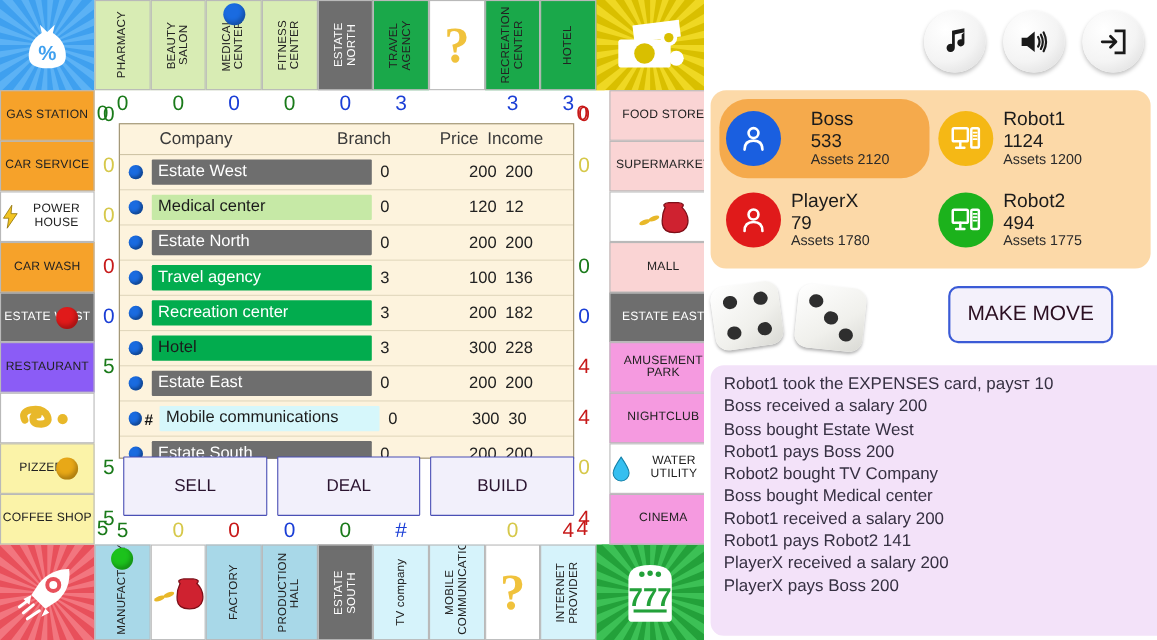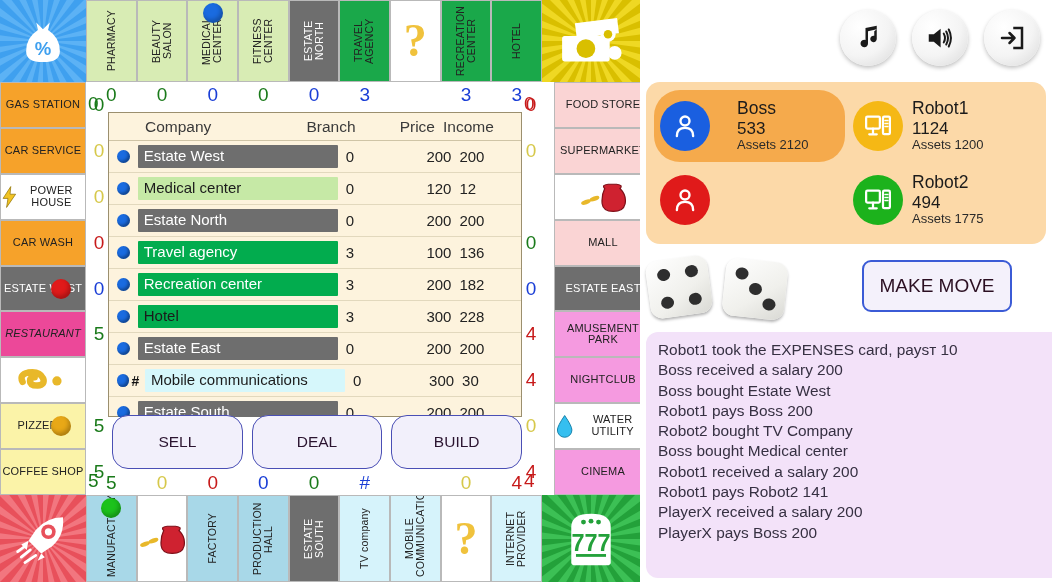--- a/index.html
+++ b/index.html
@@ -78,21 +78,21 @@
   .dot { width: 13px; height: 13px; border-radius: 50%; background: #1a6be0;
     box-shadow: inset -2px -2px 3px rgba(0,0,0,.35); margin-left: 8px; }
   .hash { font-size: 14px; font-weight: bold; color: #111; margin-left: 2px; width: 10px; }
   .swatch { display: inline-block; padding: 3px 6px; border-radius: 1px; min-width: 200px;
     font-size: 15px; line-height: 1.1; }
   .prow .c-br { text-align: left; padding-left: 8px; }
 
   
   #actions { position: absolute; left: 112px; top: 415px; width: 410px; height: 54px;
     display: flex; gap: 9px; z-index: 11; }
-  .abtn { flex: 1 1 0; background: #f2f0fb; border: 1.6px solid #4a4fb5; border-radius: 16px;
+  .abtn { flex: 1 1 0; background: #f2f0fb; border: 1.6px solid #4a4fb5; border-radius: 1px;
     display: flex; align-items: center; justify-content: center; text-align: center;
     font-size: 15.5px; color: #2b1430; line-height: 1.05; cursor: pointer; }
 
   
   #right { position: absolute; left: 640px; top: 0; width: 412px; height: 582px; background: #fff; }
   #topbar { position: absolute; left: 0; top: 0; width: 412px; height: 76px; }
   .rbtn { position: absolute; top: 10px; width: 56px; height: 56px; border-radius: 50%;
     background: radial-gradient(circle at 35% 30%, #ffffff 0%, #f4f4f4 55%, #d8d8d8 100%);
     box-shadow: 0 2px 4px rgba(0,0,0,.25); display: flex; align-items: center;
     justify-content: center; cursor: pointer; }
@@ -361,21 +361,21 @@
           </svg>
           <span class="cell-label">POWER HOUSE</span>
         </div>
         <div class="cell" style="background: rgb(246, 162, 42);">
           <span class="cell-label">CAR WASH</span>
         </div>
         <div class="cell" style="background: rgb(110, 110, 110);">
           <span class="cell-label" style="color: rgb(255, 255, 255);">ESTATE WEST</span>
           <span class="token" style="background: rgb(224, 26, 26); width: 20px; height: 20px; right: 14px; top: 50%; margin-top: -10px;"></span>
         </div>
-        <div class="cell" style="background: #ec4899; font-style: italic;">
+        <div class="cell" style="background: #8b5cf6;">
           <span class="cell-label">RESTAURANT</span>
         </div>
         <div class="cell" style="background: rgb(255, 255, 255);">
           <svg width="56" height="26" viewBox="0 0 60 28">
             <path d="M8 16 Q4 8 14 6 Q26 4 30 12 Q33 19 24 20 Q16 20 16 15 Q16 11 21 11" fill="none" stroke="#e8b82a" stroke-width="7" stroke-linecap="round"></path>
             <circle cx="45" cy="15" r="5" fill="#e8b82a"></circle>
           </svg>
         </div>
         <div class="cell" style="background: rgb(251, 243, 168);">
           <span class="cell-label">PIZZERIA</span>
@@ -627,20 +627,25 @@
           <div class="pmoney">1124</div>
           <div class="passets">Assets 1200</div>
         </span>
       </div>
       <div class="pcard">
         <span class="pav" style="background:#e01a1a">
           <svg viewBox="0 0 24 24">
             <circle cx="12" cy="8" r="3.6" fill="none" stroke="#fff" stroke-width="1.9"></circle>
             <path d="M5.5 20 Q5.5 13.5 12 13.5 Q18.5 13.5 18.5 20" fill="none" stroke="#fff" stroke-width="1.9" stroke-linecap="round"></path>
           </svg>
+        </span>
+        <span class="pinfo">
+          <div class="pname">PlayerX</div>
+          <div class="pmoney">79</div>
+          <div class="passets">Assets 1780</div>
         </span>
       </div>
       <div class="pcard">
         <span class="pav" style="background:#1cb21c">
           <svg viewBox="0 0 24 24">
             <rect x="2.5" y="4.5" width="11" height="9.5" rx="1" fill="none" stroke="#fff" stroke-width="1.8"></rect>
             <path d="M8 14 L8 18 M5 18.6 L11 18.6" stroke="#fff" stroke-width="1.8" stroke-linecap="round"></path>
             <rect x="16" y="4.5" width="5.5" height="14" rx="1" fill="none" stroke="#fff" stroke-width="1.8"></rect>
             <path d="M17.6 7.6 h2.3 M17.6 10 h2.3 M17.6 12.4 h2.3" stroke="#fff" stroke-width="1.3" stroke-linecap="round"></path>
           </svg>

